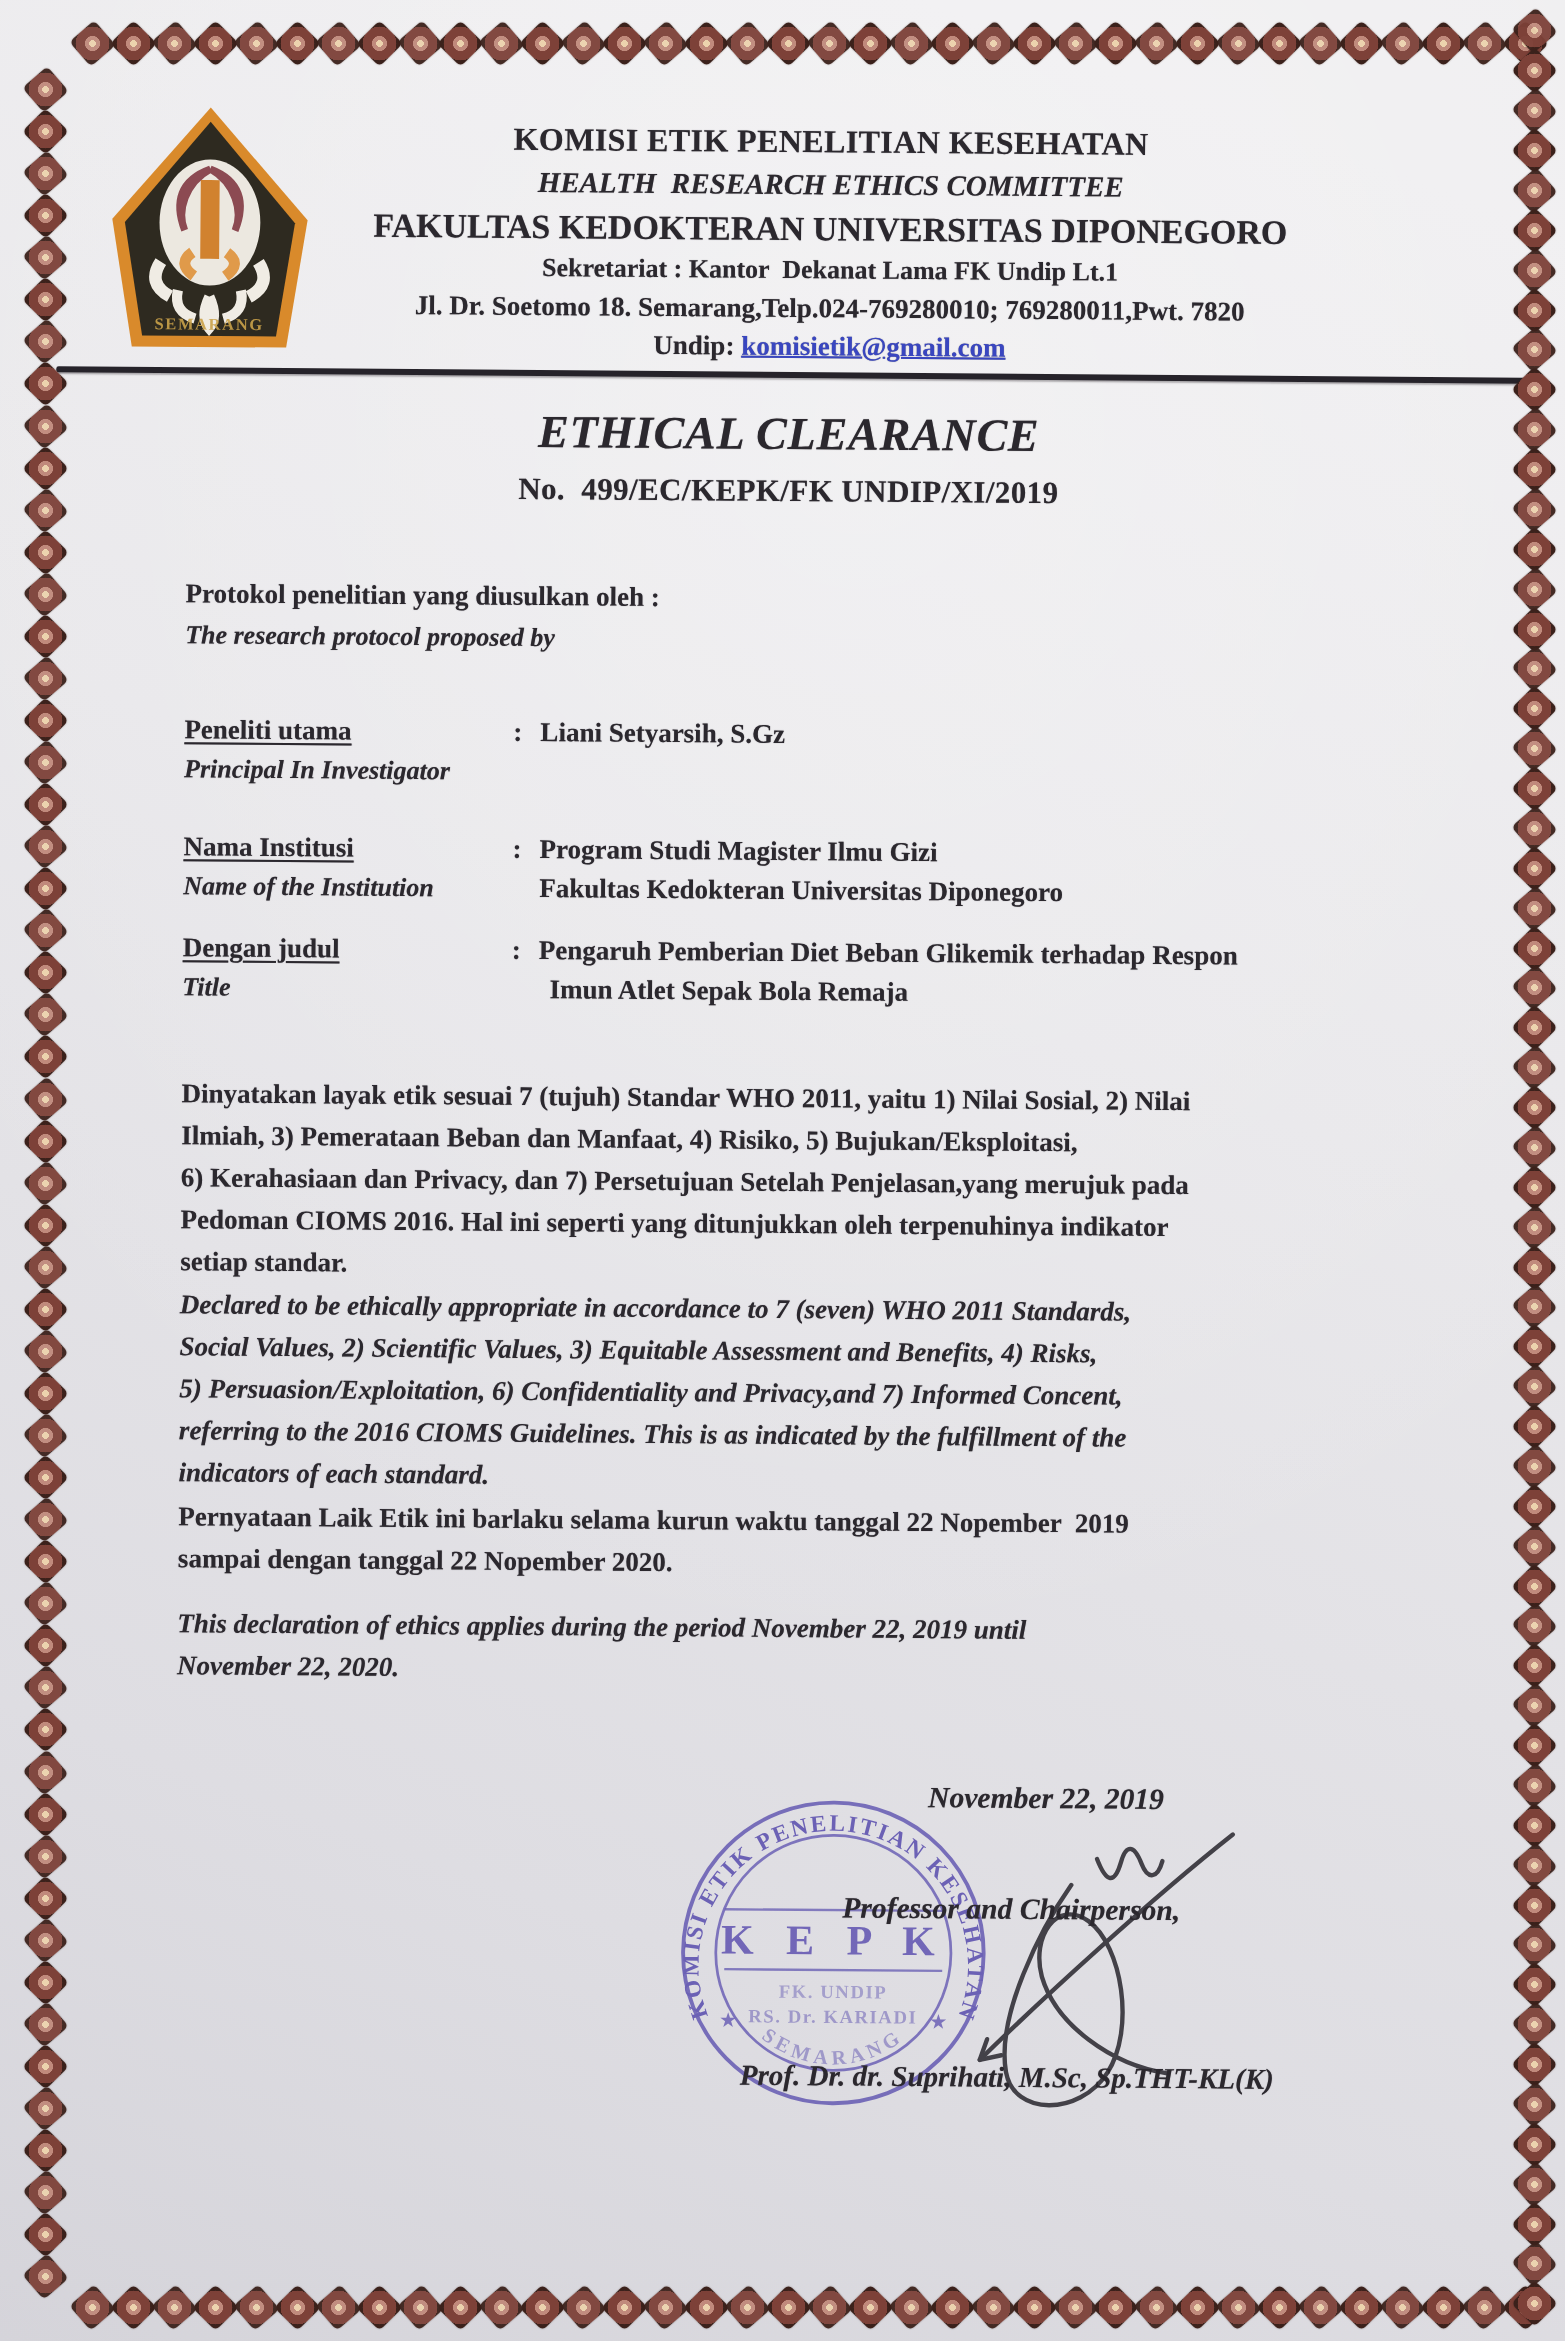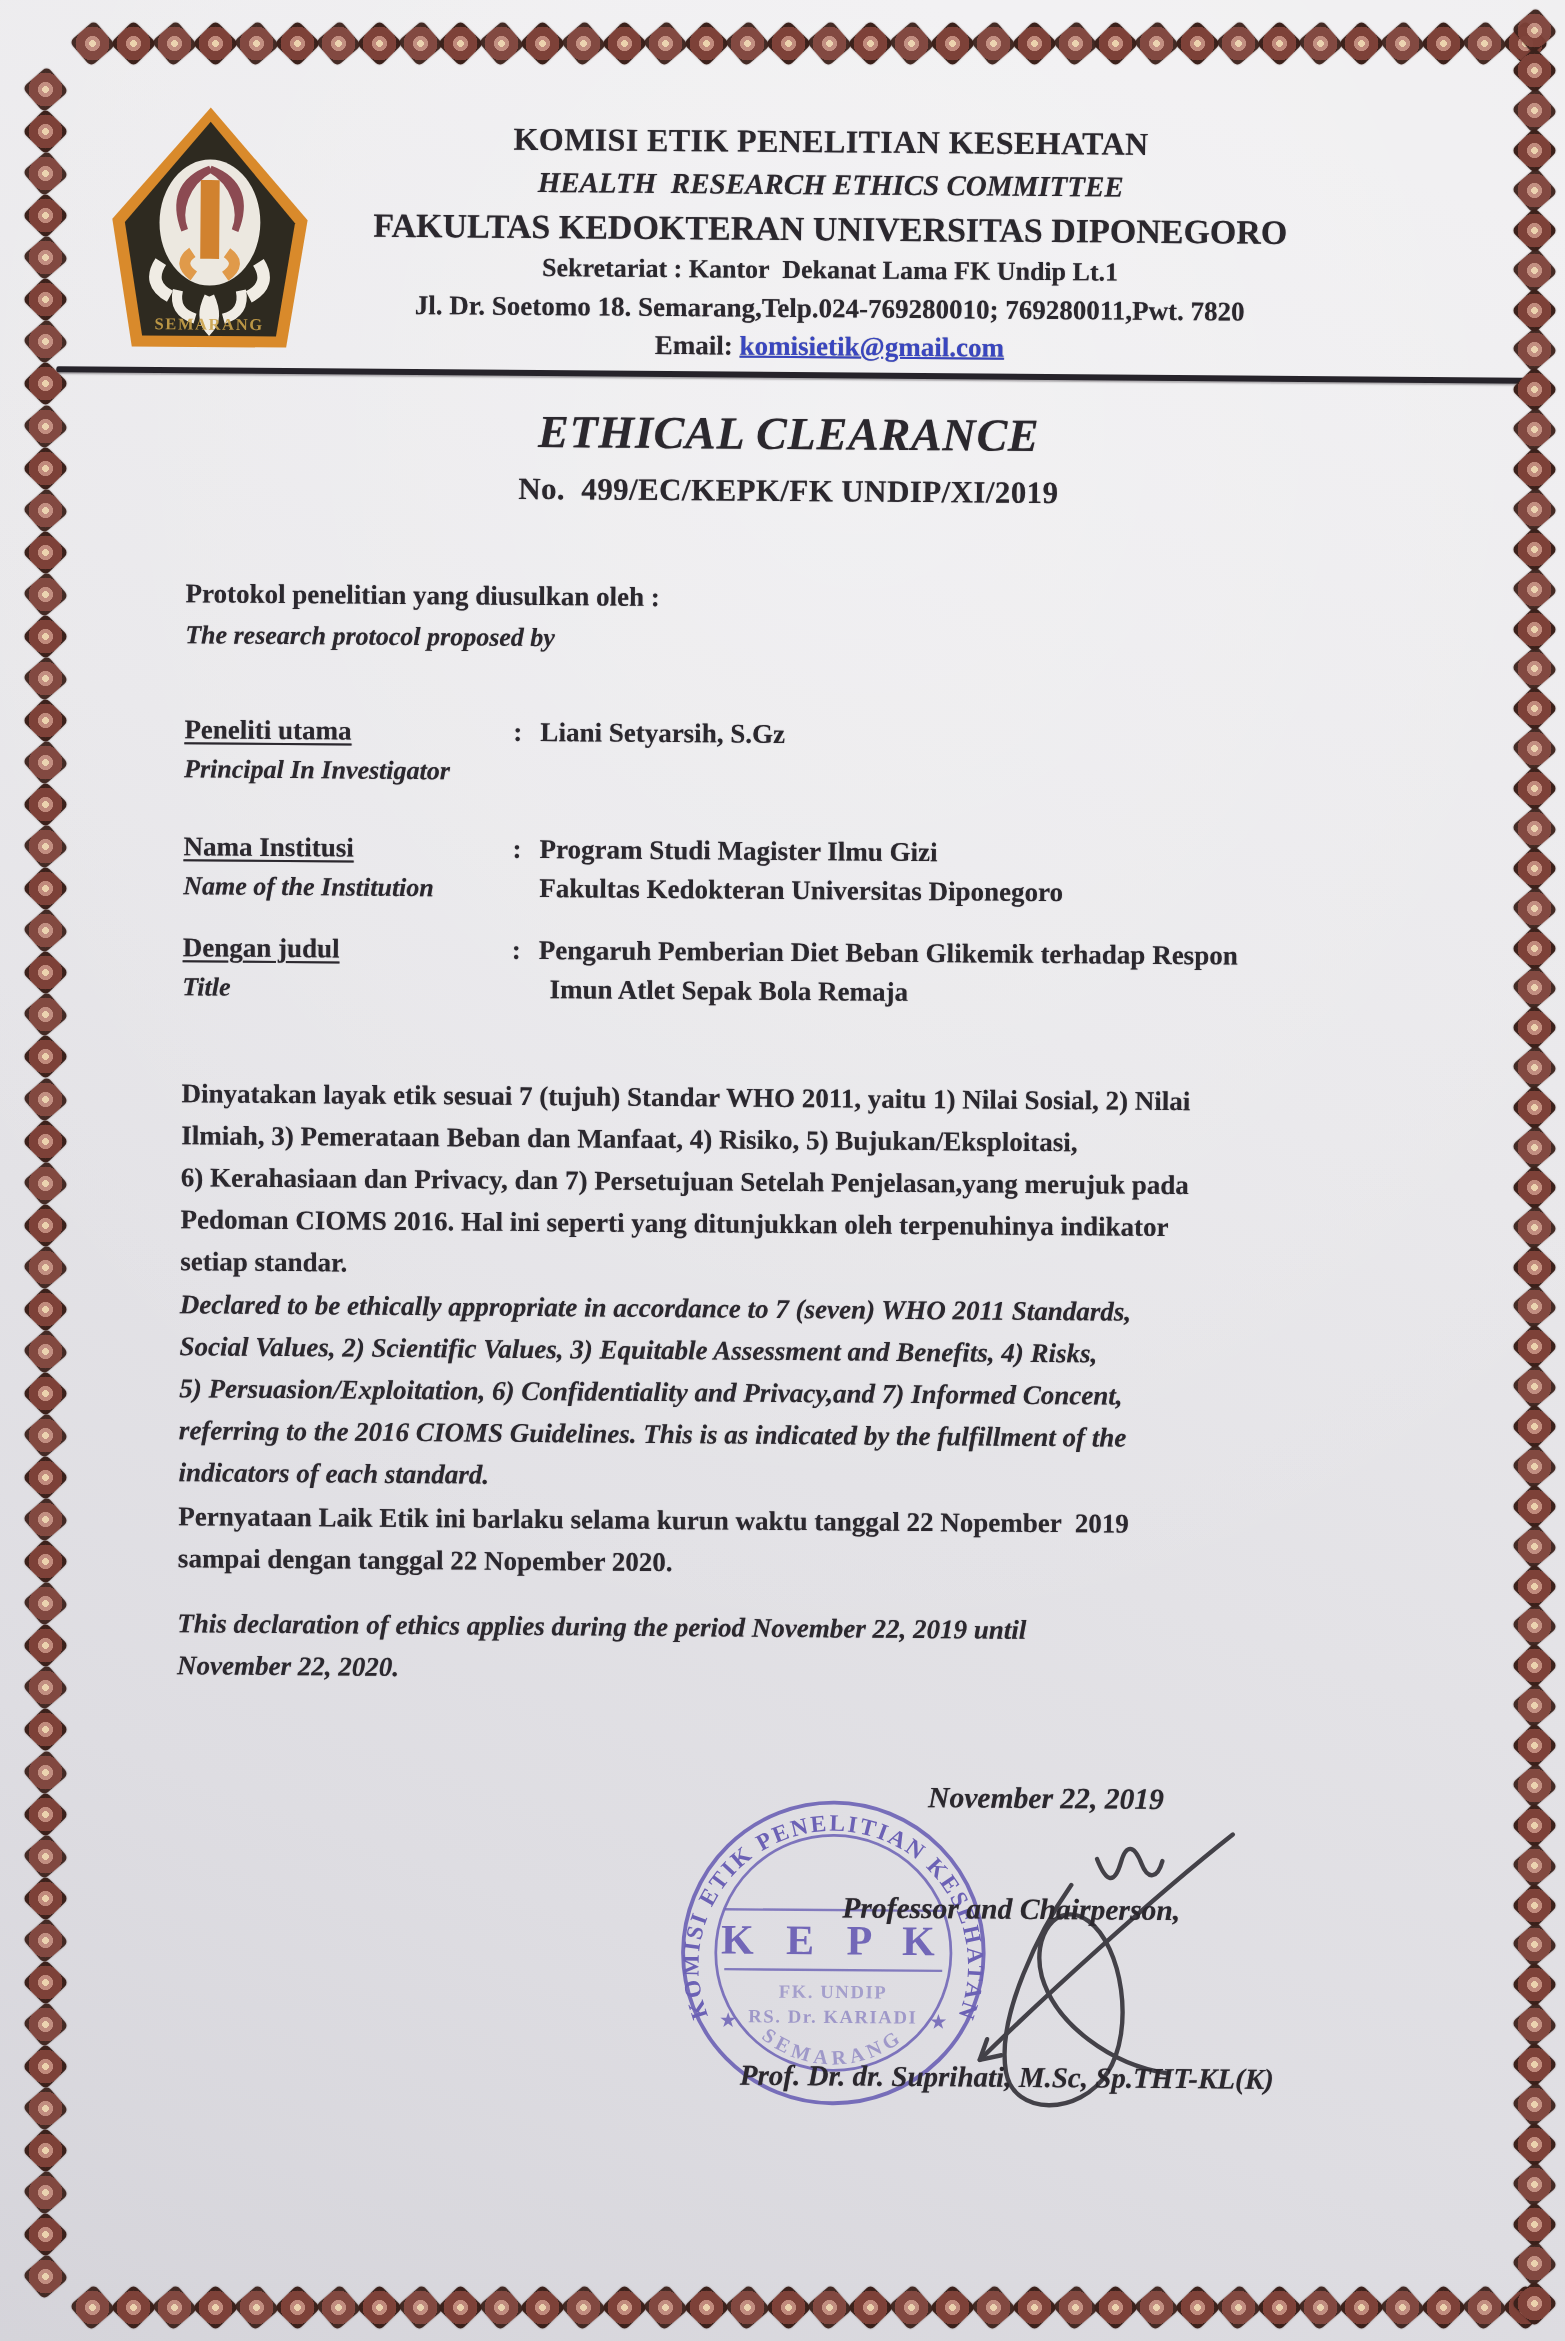--- a/index.html
+++ b/index.html
@@ -284,21 +284,21 @@
       <path d="M110,236 q-6,28 22,36 M190,236 q6,28 -22,36 M150,244 q-12,26 0,40 q12,-14 0,-40" stroke="#f0ece4" stroke-width="13" fill="none"></path>
       <text x="150" y="286" text-anchor="middle" font-size="21" font-weight="bold" letter-spacing="2" fill="#caa24a" opacity=".9" data-bind="logo.city">SEMARANG</text>
     </svg>
 
     <div class="hdr soft">
       <div class="l1" data-bind="header.line1">KOMISI ETIK PENELITIAN KESEHATAN</div>
       <div class="l2" data-bind="header.line2">HEALTH  RESEARCH ETHICS COMMITTEE</div>
       <div class="l3" data-bind="header.line3">FAKULTAS KEDOKTERAN UNIVERSITAS DIPONEGORO</div>
       <div class="l4" data-bind="header.line4">Sekretariat : Kantor  Dekanat Lama FK Undip Lt.1</div>
       <div class="l5" data-bind="header.line5">Jl. Dr. Soetomo 18. Semarang,Telp.024-769280010; 769280011,Pwt. 7820</div>
-      <div class="l6"><span data-bind="header.email_label">Email: </span><span class="email-link" data-bind="header.email_link">komisietik@gmail.com</span></div>
+      <div class="l6"><span data-bind="header.email_label">Undip: </span><span class="email-link" data-bind="header.email_link">komisietik@gmail.com</span></div>
     </div>
     <div class="rule"></div>
 
     <div class="title soft" data-bind="title.main">ETHICAL CLEARANCE</div>
     <div class="number soft" data-bind="title.number">No.  499/EC/KEPK/FK UNDIP/XI/2019</div>
 
     <div class="intro body-text soft">
       <div data-bind="intro.id">Protokol penelitian yang diusulkan oleh :</div>
       <div class="en" data-bind="intro.en">The research protocol proposed by</div>
     </div>

